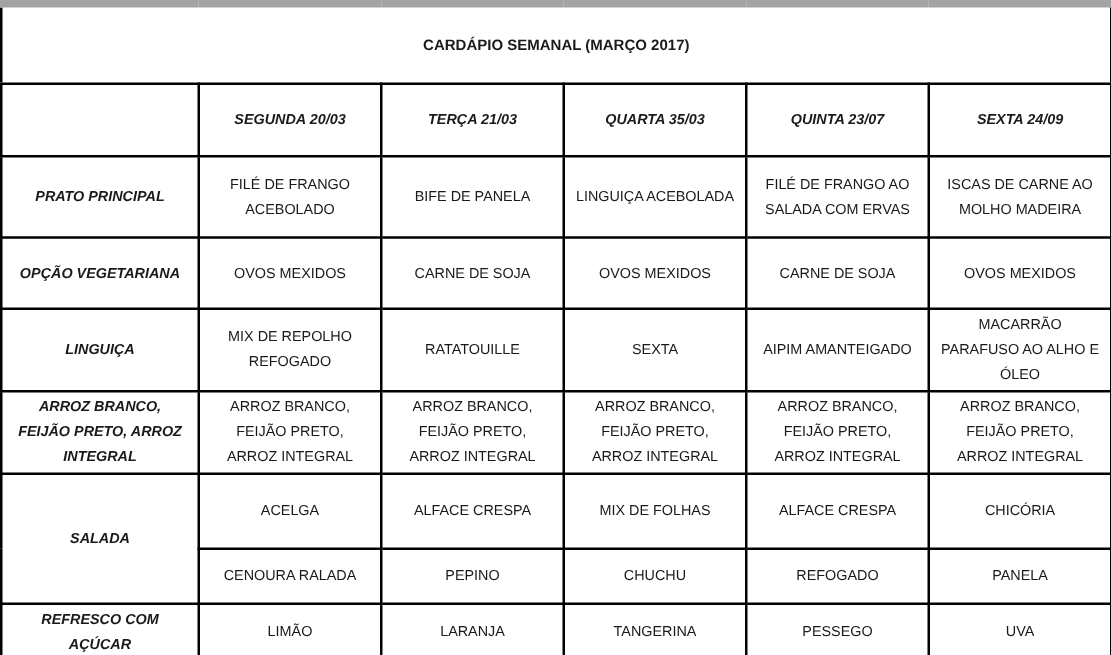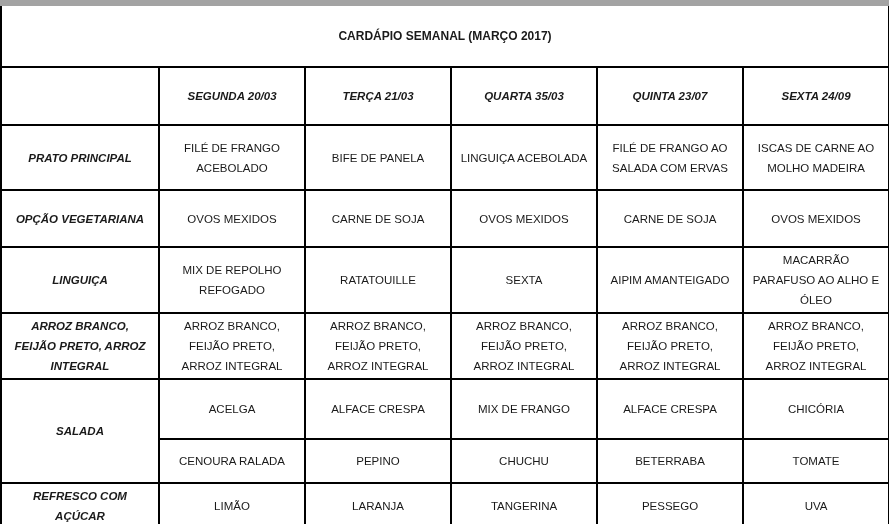--- a/index.html
+++ b/index.html
@@ -114,31 +114,31 @@
       <td>ARROZ BRANCO, FEIJÃO PRETO, ARROZ INTEGRAL</td>
       <td>ARROZ BRANCO, FEIJÃO PRETO, ARROZ INTEGRAL</td>
       <td>ARROZ BRANCO, FEIJÃO PRETO, ARROZ INTEGRAL</td>
       <td>ARROZ BRANCO, FEIJÃO PRETO, ARROZ INTEGRAL</td>
     </tr>
 
     <tr class="row-salada-a">
       <td class="rowlabel" rowspan="2">SALADA</td>
       <td>ACELGA</td>
       <td>ALFACE CRESPA</td>
-      <td>MIX DE FRANGO</td>
+      <td>MIX DE FOLHAS</td>
       <td>ALFACE CRESPA</td>
       <td>CHICÓRIA</td>
     </tr>
 
     <tr class="row-salada-b">
       <td>CENOURA RALADA</td>
       <td>PEPINO</td>
       <td>CHUCHU</td>
-      <td>BETERRABA</td>
-      <td>TOMATE</td>
+      <td>REFOGADO</td>
+      <td>PANELA</td>
     </tr>
 
     <tr class="row-ref1">
       <td class="rowlabel">REFRESCO COM AÇÚCAR</td>
       <td>LIMÃO</td>
       <td>LARANJA</td>
       <td>TANGERINA</td>
       <td>PESSEGO</td>
       <td>UVA</td>
     </tr>

